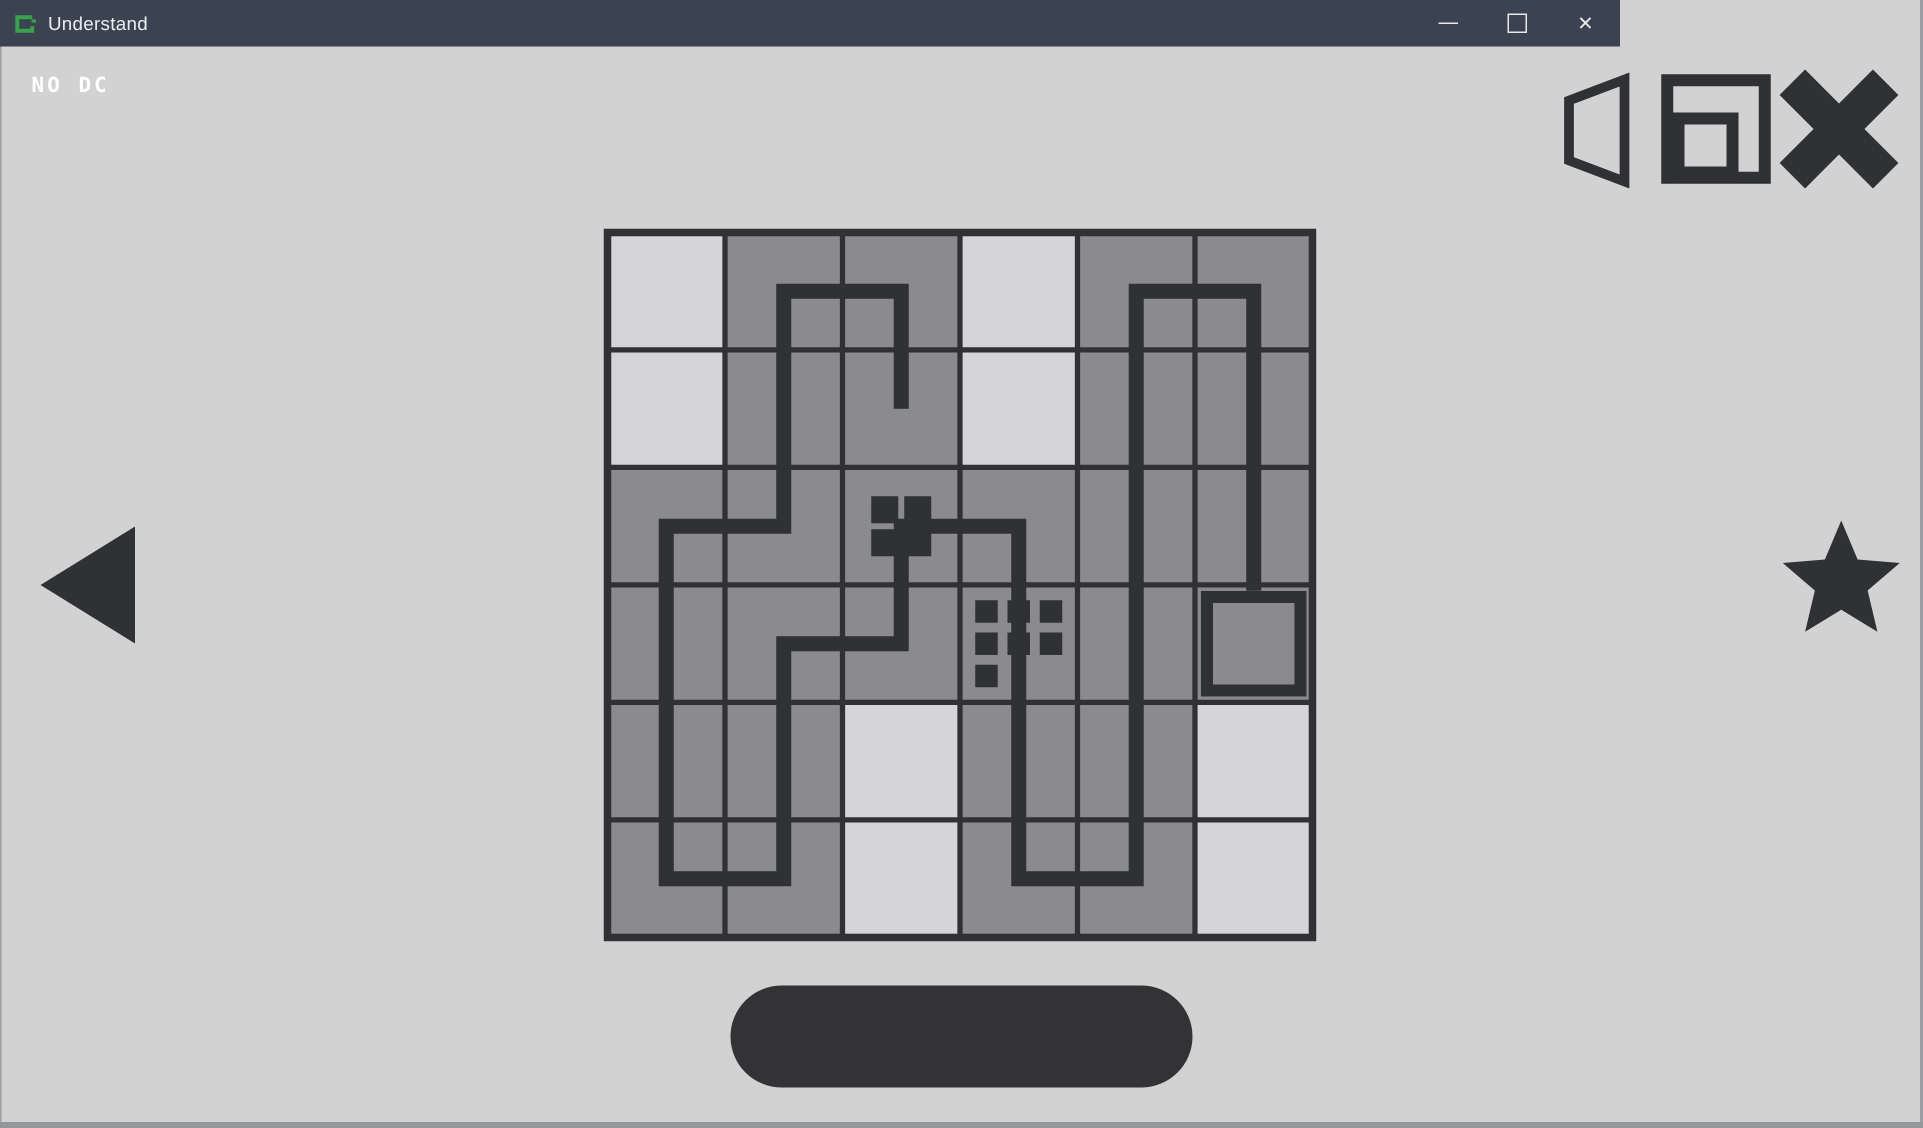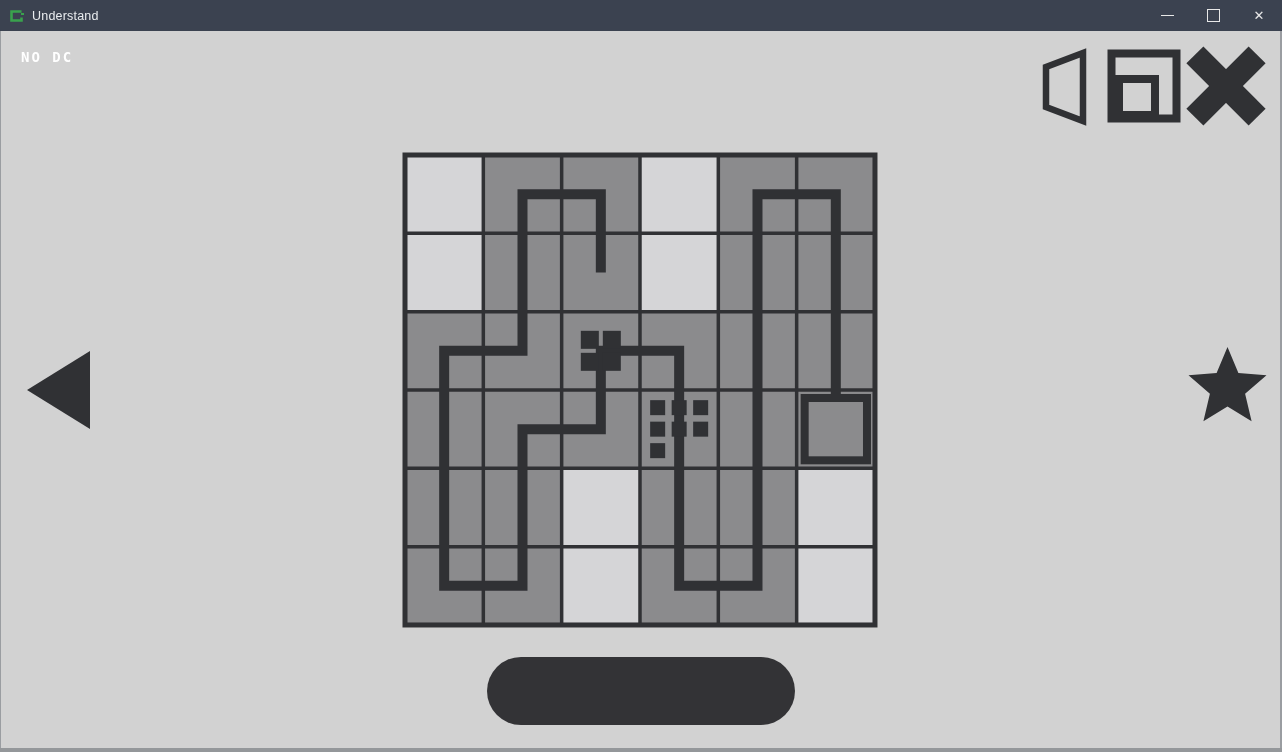--- a/index.html
+++ b/index.html
@@ -4,21 +4,21 @@
 <style>
   html,body{margin:0;padding:0;background:#555;}
   #app{
     position:relative;width:1282px;height:752px;overflow:hidden;
     background:#d2d2d2;
     font-family:"Liberation Sans", sans-serif;
     box-shadow: inset 1px 0 0 #9a9da1, inset -2px 0 0 #9a9da1;
   }
   
   .titlebar{
-    position:absolute;left:0;top:0;width:1282px;height:31px;
+    position:absolute;left:0;top:0;width:1080px;height:31px;
     background:#3b4250;display:flex;align-items:center;
   }
   .titlebar .app-icon{margin-left:8px;width:17px;height:17px;flex:0 0 auto;}
   .titlebar .title-text{
     margin-left:7px;color:#e9ecef;font-size:12.5px;letter-spacing:.2px;
   }
   .win-controls{position:absolute;right:0;top:0;height:31px;display:flex;}
   .win-btn{
     width:46px;height:31px;display:flex;align-items:center;justify-content:center;
     color:#e8e8e8;font-size:14px;cursor:default;

